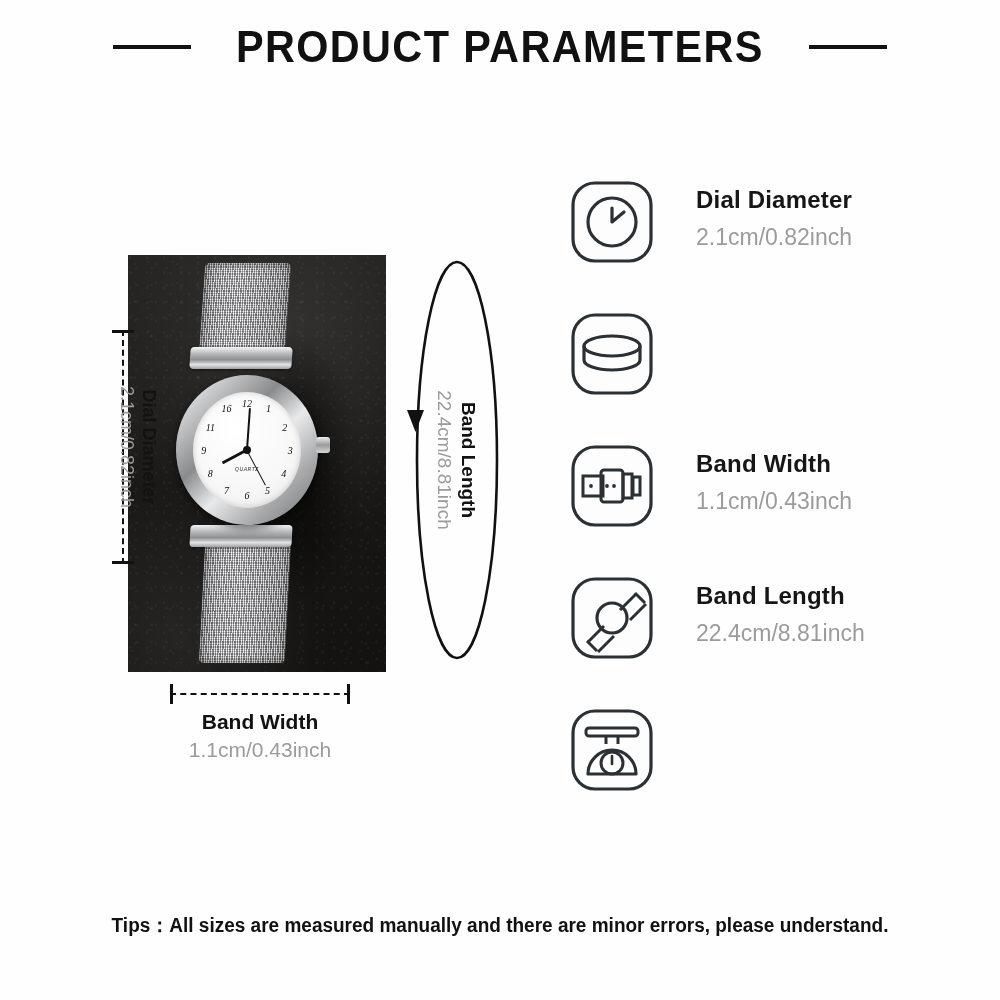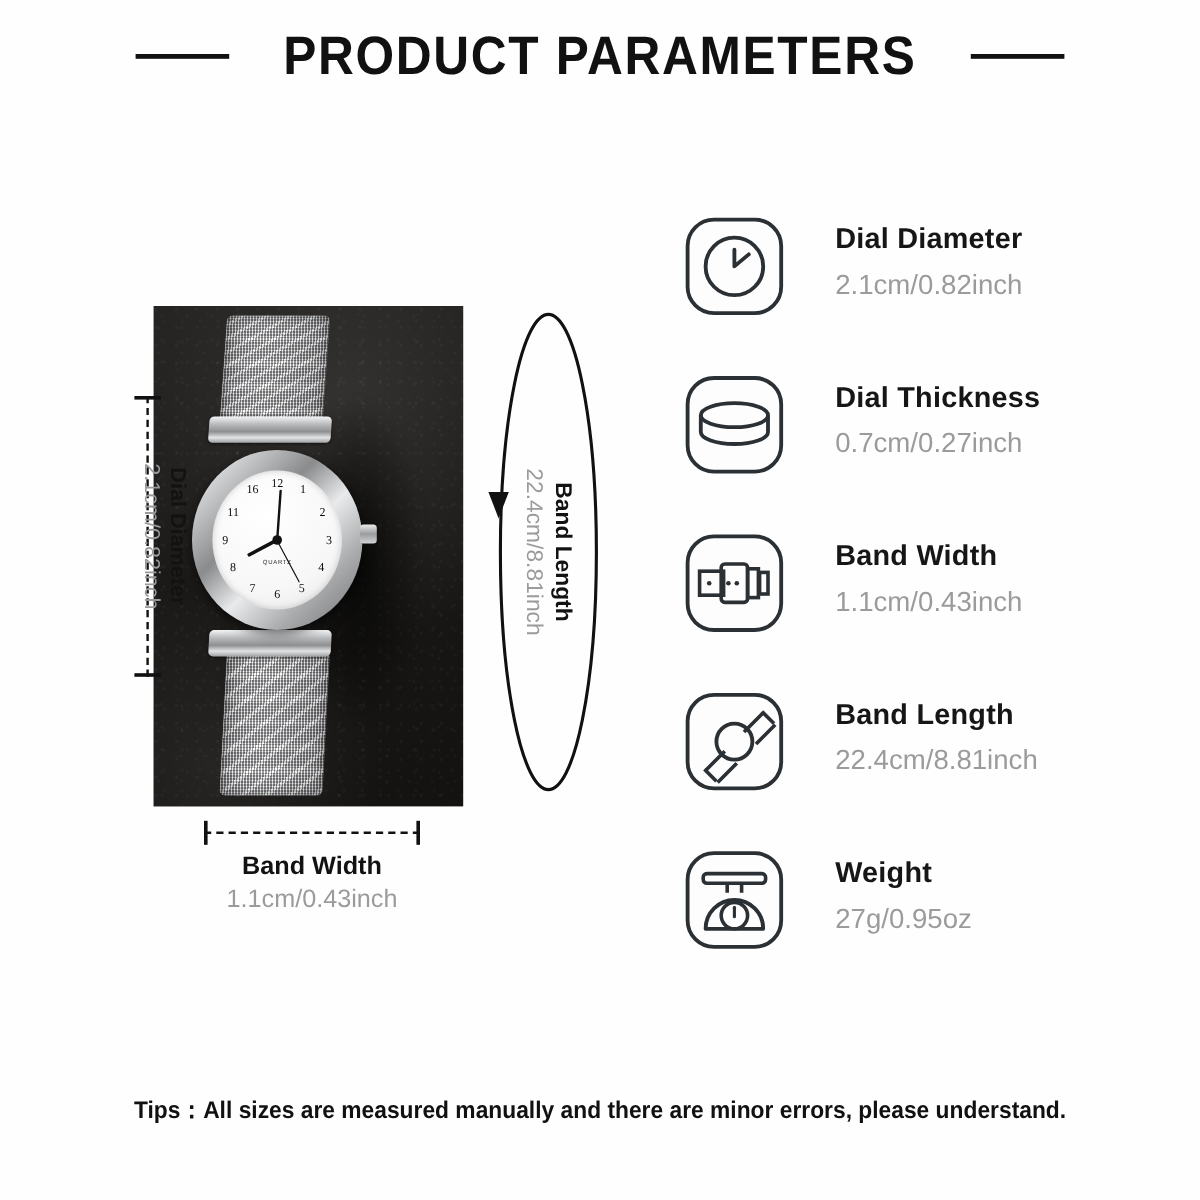--- a/index.html
+++ b/index.html
@@ -82,24 +82,25 @@
     top: 28px;
     width: 130px;
     height: 370px;
     background: radial-gradient(ellipse 60% 52% at 40% 50%, rgba(0,0,0,0.75) 0%, rgba(0,0,0,0) 72%);
     filter: blur(4px);
   }
 
   
   #watch-body {
     position: absolute;
-    left: 12px;
+    left: 28px;
     top: 8px;
     width: 175px;
     height: 412px;
+    font-style: italic;
   }
   .mesh-band {
     position: absolute;
     left: 46px;
     width: 86px;
     background:
       repeating-linear-gradient(90deg, rgba(255,255,255,0.55) 0 1px, rgba(90,90,92,0.55) 1px 2.4px),
       repeating-linear-gradient(0deg, rgba(255,255,255,0.5) 0 1px, rgba(70,70,72,0.6) 1px 2.4px),
       linear-gradient(90deg, #6d6e70 0%, #d9dadc 22%, #f2f3f4 42%, #c5c6c8 64%, #87888a 86%, #5c5d5f 100%);
     box-shadow: inset 0 0 9px rgba(0,0,0,0.45);
@@ -469,24 +470,20 @@
   </div>
 
   <div class="spec-row">
     <div class="spec-icon">
       <svg width="88" height="88" viewBox="0 0 88 88">
         <rect x="5" y="5" width="78" height="78" rx="22" fill="#fdfdfd" stroke="#2b3035" stroke-width="3.2"></rect>
         <ellipse cx="44" cy="36" rx="28" ry="10" fill="none" stroke="#2b3035" stroke-width="3.2"></ellipse>
         <path d="M16 36 L16 50 A28 10 0 0 0 72 50 L72 36" fill="none" stroke="#2b3035" stroke-width="3.2"></path>
       </svg>
     </div>
-    <div class="spec-text">
-      <div class="spec-label">Dial Thickness</div>
-      <div class="spec-value">0.7cm/0.27inch</div>
-    </div>
   </div>
 
   <div class="spec-row">
     <div class="spec-icon">
       <svg width="88" height="88" viewBox="0 0 88 88">
         <rect x="5" y="5" width="78" height="78" rx="22" fill="#fdfdfd" stroke="#2b3035" stroke-width="3.2"></rect>
         <rect x="15" y="34" width="20" height="20" fill="none" stroke="#2b3035" stroke-width="3"></rect>
         <rect x="33" y="28" width="22" height="32" rx="3" fill="none" stroke="#2b3035" stroke-width="3"></rect>
         <rect x="55" y="32" width="9" height="24" fill="none" stroke="#2b3035" stroke-width="3"></rect>
         <rect x="65" y="35" width="7" height="18" fill="none" stroke="#2b3035" stroke-width="3"></rect>
@@ -522,21 +519,17 @@
     <div class="spec-icon">
       <svg width="88" height="88" viewBox="0 0 88 88">
         <rect x="5" y="5" width="78" height="78" rx="22" fill="#fdfdfd" stroke="#2b3035" stroke-width="3.2"></rect>
         <rect x="18" y="22" width="52" height="8" rx="3" fill="none" stroke="#2b3035" stroke-width="3"></rect>
         <path d="M38 30 L38 38 M50 30 L50 38" stroke="#2b3035" stroke-width="3"></path>
         <path d="M20 68 A24 24 0 0 1 68 68 Z" fill="none" stroke="#2b3035" stroke-width="3.2" stroke-linejoin="round"></path>
         <circle cx="44" cy="57" r="11" fill="none" stroke="#2b3035" stroke-width="3"></circle>
         <path d="M44 50 L44 58" stroke="#2b3035" stroke-width="2.6" stroke-linecap="round"></path>
       </svg>
     </div>
-    <div class="spec-text">
-      <div class="spec-label">Weight</div>
-      <div class="spec-value">27g/0.95oz</div>
-    </div>
   </div>
 
 </div>
 
 <div id="footer-tip">Tips：All sizes are measured manually and there are minor errors, please understand.</div>
 
 </body></html>

